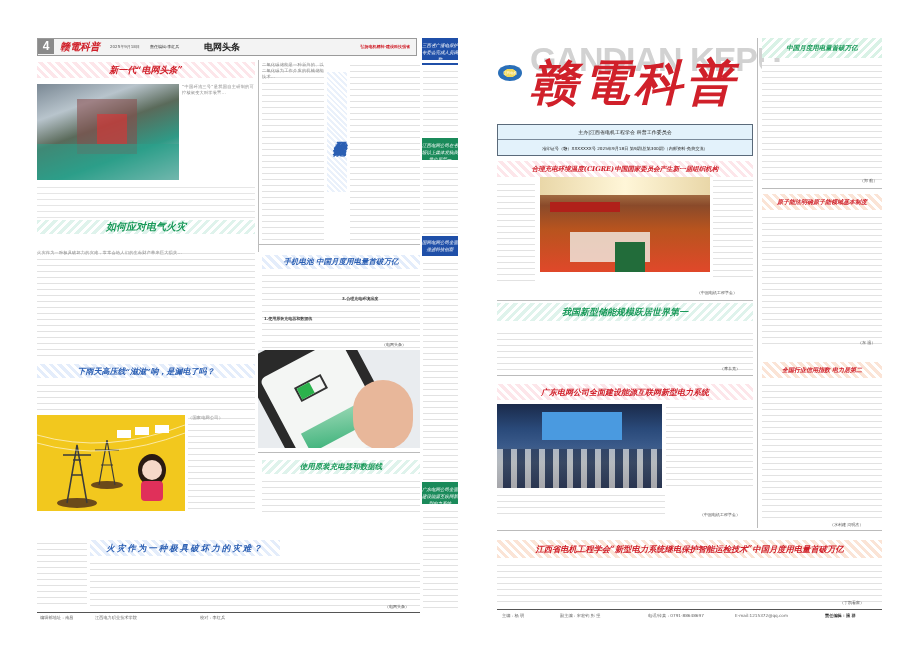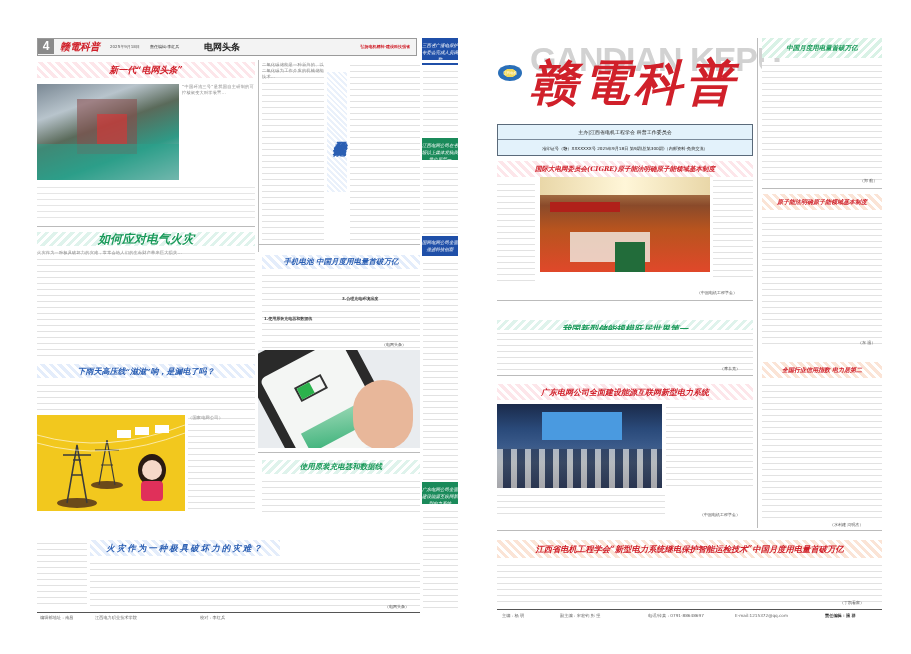--- a/index.html
+++ b/index.html
@@ -46,21 +46,21 @@
 <div class="txt abs" style="left:37px;top:184px;width:218px;height:36px;background:repeating-linear-gradient(#fff 0 3px,#e6e6e6 3px 4px,#fff 4px 6px)"></div>
 
 <div class="vline" style="left:258px;top:60px;height:192px"></div>
 
 <div class="txt abs" style="left:262px;top:62px;width:62px;height:180px;background:repeating-linear-gradient(#fff 0 3px,#e2e2e2 3px 4px,#fff 4px 6px)">二氧化碳储能是一种新兴的、以二氧化碳为工作介质的机械储能技术...</div>
 <div class="abs" style="left:327px;top:72px;width:20px;height:120px;background:repeating-linear-gradient(45deg,#eaf1fb 0 2px,#fff 2px 4px);color:#2b5fb3;font-family:'DejaVu Serif',serif;font-weight:bold;font-style:italic;font-size:13px;line-height:16px;text-align:center;writing-mode:vertical-rl">什么是二氧化碳储能</div>
 <div class="txt abs" style="left:350px;top:62px;width:70px;height:180px;background:repeating-linear-gradient(#fff 0 3px,#e2e2e2 3px 4px,#fff 4px 6px)"></div>
 <div class="hline" style="left:258px;top:244px;width:162px"></div>
 
 <div class="hline" style="left:37px;top:226px;width:218px"></div>
-<div class="title-band teal-band" style="left:37px;top:232px;width:218px;height:14px;font-size:12px;line-height:14px">如何应对电气火灾</div>
+<div class="title-band teal-band" style="left:37px;top:220px;width:218px;height:14px;font-size:10px;line-height:14px">如何应对电气火灾</div>
 <div class="txt abs" style="left:37px;top:250px;width:218px;height:110px;background:repeating-linear-gradient(#fff 0 3px,#e2e2e2 3px 4px,#fff 4px 6px)">火灾作为一种极具破坏力的灾难，常常会给人们的生命财产带来巨大损失...</div>
 
 <div class="title-band blue-band" style="left:262px;top:255px;width:158px;height:14px;font-size:7.5px;line-height:14px">手机电池 中国月度用电量首破万亿</div>
 <div class="txt abs" style="left:262px;top:272px;width:158px;height:76px;background:repeating-linear-gradient(#fff 0 3px,#e2e2e2 3px 4px,#fff 4px 6px)"></div>
 <div class="abs" style="left:264px;top:316px;font-size:4px;font-weight:bold;color:#444">1.使用原装充电器和数据线</div>
 <div class="abs" style="left:342px;top:296px;font-size:4px;font-weight:bold;color:#444">3.合理充电环境温度</div>
 <div class="abs" style="right:505px;top:342px;font-size:4px;color:#555">（电网头条）</div>
 <div class="photo" style="left:258px;top:350px;width:162px;height:98px;background:#e9ecef">
   <div class="abs" style="left:6px;top:-20px;width:110px;height:130px;background:#2a2a2a;border-radius:14px;transform:rotate(-28deg)"></div>
   <div class="abs" style="left:22px;top:2px;width:90px;height:110px;background:#f4f6f4;border-radius:6px;transform:rotate(-28deg)"></div>
@@ -115,33 +115,33 @@
 <div class="txt abs" style="left:423px;top:508px;width:35px;height:100px;background:repeating-linear-gradient(#fff 0 3px,#e2e2e2 3px 4px,#fff 4px 6px)"></div>
 
 <div class="abs" style="left:530px;top:40px;font-size:34px;font-weight:bold;color:#d2d2d2;letter-spacing:-1px;font-family:'Liberation Sans',sans-serif">GANDIAN KEPU</div>
 <div class="abs" style="left:498px;top:65px;width:24px;height:16px;border-radius:50%;background:radial-gradient(#f0d85a 0 35%,#2a6fb8 40%);color:#fff;font-size:3.5px;text-align:center;line-height:16px">江西电机</div>
 <div class="abs brush" style="left:530px;top:52px;font-size:48px;line-height:60px;letter-spacing:4px">赣電科普</div>
 <div class="abs" style="left:497px;top:124px;width:256px;height:32px;border:1px solid #5a6a7a;background:#e3f2fb">
   <div class="abs" style="left:0;top:0;width:100%;height:15px;border-bottom:1px solid #7a8a9a;text-align:center;font-size:5px;line-height:15px;color:#222">主办|江西省电机工程学会 科普工作委员会</div>
   <div class="abs" style="left:0;top:16px;width:100%;height:15px;text-align:center;font-size:4.2px;line-height:15px;color:#222">准印证号（赣）XXXXXXX号 2025年9月18日 第9期(总第300期)（内部资料·免费交流）</div>
 </div>
 
-<div class="title-band pink-band" style="left:497px;top:161px;width:256px;height:16px;font-size:6.5px;line-height:16px">国际大电网委员会(CIGRE)原子能法明确原子能领域基本制度</div>
+<div class="title-band pink-band" style="left:497px;top:161px;width:256px;height:16px;font-size:6.5px;line-height:16px">合理充电环境温度(CIGRE)中国国家委员会产生新一届组织机构</div>
 <div class="txt abs" style="left:497px;top:181px;width:38px;height:100px;background:repeating-linear-gradient(#fff 0 3px,#e2e2e2 3px 4px,#fff 4px 6px)"></div>
 <div class="photo" style="left:540px;top:177px;width:170px;height:95px;background:linear-gradient(180deg,#c9a36a 0%,#8a4a2a 30%,#b8541e 55%,#e0482a 100%)">
   <div class="abs" style="left:0;top:0;width:170px;height:18px;background:linear-gradient(90deg,#e9d7a8,#fff6d8,#e9d7a8)"></div>
   <div class="abs" style="left:10px;top:25px;width:70px;height:10px;background:#b0201a"></div>
   <div class="abs" style="left:30px;top:55px;width:80px;height:30px;background:#f1ede6;opacity:.8"></div>
   <div class="abs" style="left:75px;top:65px;width:30px;height:30px;background:#226c3a"></div>
 </div>
 <div class="txt abs" style="left:713px;top:177px;width:40px;height:104px;background:repeating-linear-gradient(#fff 0 3px,#e2e2e2 3px 4px,#fff 4px 6px)"></div>
 <div class="abs" style="left:697px;top:290px;font-size:4px;color:#555">（中国电机工程学会）</div>
 <div class="hline" style="left:497px;top:300px;width:256px"></div>
 
-<div class="title-band teal-band" style="left:497px;top:320px;width:256px;height:18px;font-size:9px;line-height:18px">我国新型储能规模跃居世界第一</div>
+<div class="title-band teal-band" style="left:497px;top:303px;width:256px;height:18px;font-size:9px;line-height:18px">我国新型储能规模跃居世界第一</div>
 <div class="txt abs" style="left:497px;top:330px;width:256px;height:42px;background:repeating-linear-gradient(#fff 0 3px,#e2e2e2 3px 4px,#fff 4px 6px)"></div>
 <div class="abs" style="left:720px;top:366px;font-size:4px;color:#555">（摩泰克）</div>
 <div class="hline" style="left:497px;top:375px;width:256px"></div>
 
 <div class="title-band pink-band" style="left:497px;top:384px;width:256px;height:16px;font-size:8px;line-height:16px">广东电网公司全面建设能源互联网新型电力系统</div>
 <div class="photo" style="left:497px;top:404px;width:165px;height:84px;background:linear-gradient(180deg,#1a2a4a 0%,#2a4a7a 30%,#3a5a8a 50%,#5a6a7a 70%,#2a2a3a 100%)">
   <div class="abs" style="left:45px;top:8px;width:80px;height:28px;background:#4a9ae0"></div>
   <div class="abs" style="left:0;top:45px;width:165px;height:39px;background:repeating-linear-gradient(90deg,#dcdcdc 0 6px,#2a3a5a 6px 14px);opacity:.7"></div>
 </div>
 <div class="txt abs" style="left:666px;top:404px;width:87px;height:84px;background:repeating-linear-gradient(#fff 0 3px,#e2e2e2 3px 4px,#fff 4px 6px)"></div>

